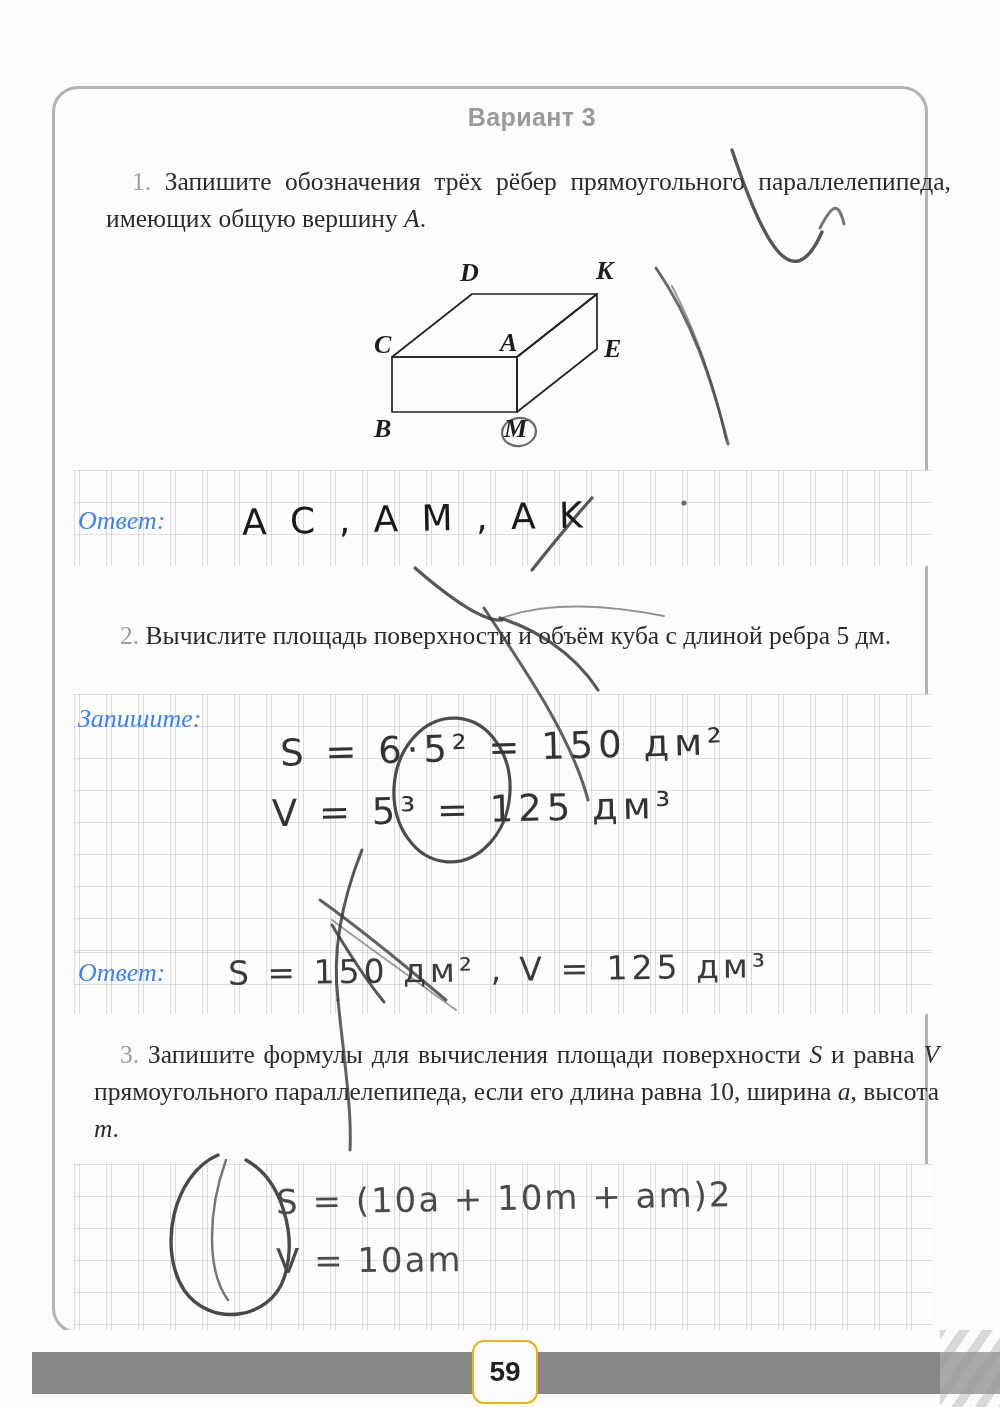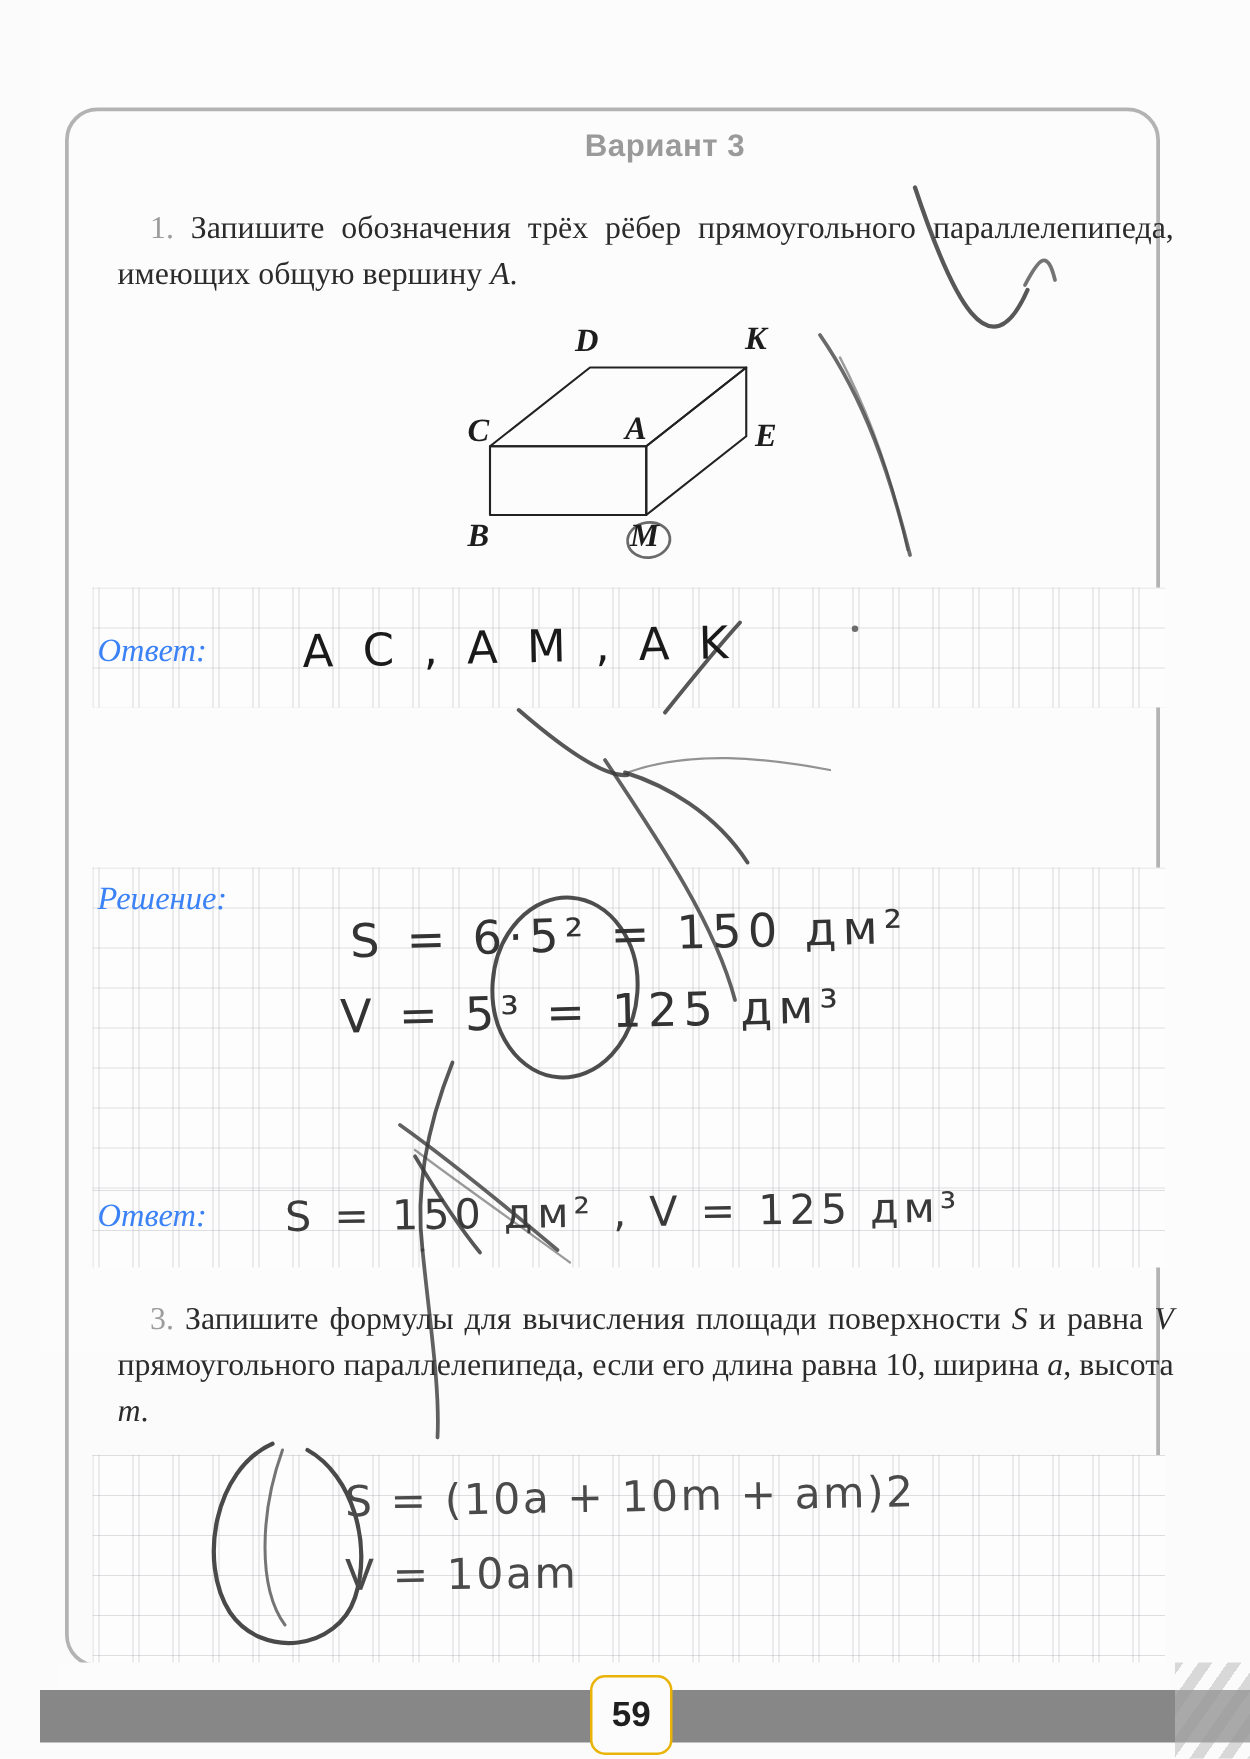--- a/index.html
+++ b/index.html
@@ -67,21 +67,21 @@
     line-height: 37px;
     color: #2b2b2b;
     text-align: justify;
   }
   .task .num {
     color: #9c9c9c;
     font-weight: normal;
   }
   .task i { font-style: italic; }
 
-  #task1 { left: 62px; top: 163px; width: 845px; }
+  #task1 { left: 74px; top: 163px; width: 845px; }
   #task2 { left: 62px; top: 617px; width: 845px; }
   #task3 { left: 62px; top: 1036px; width: 845px; }
 
   .indent { display: inline-block; width: 26px; }
 
   
   .inline-label {
     position: absolute;
     font-family: "Liberation Serif", serif;
     font-style: italic;
@@ -272,23 +272,27 @@
     <span class="vlabel" style="left:22px;  top:78px;">C</span>
     <span class="vlabel" style="left:148px; top:76px;">A</span>
     <span class="vlabel" style="left:252px; top:82px;">E</span>
     <span class="vlabel" style="left:22px;  top:162px;">B</span>
     <span class="vlabel" style="left:152px; top:162px;">M</span>
   </div>
 
   <div class="grid" id="grid-answer1"></div>
   <div class="inline-label" id="answer1-label">Ответ:</div>
 
+  <div class="task" id="task2">
+    <span class="indent"></span><span class="num">2.</span>
+    <span>Вычислите площадь поверхности и объём куба с длиной ребра 5 дм.</span>
+  </div>
 
   <div class="grid" id="grid-solution2"></div>
-  <div class="inline-label" id="solution2-label">Решение:</div>
+  <div class="inline-label" id="solution2-label">Запишите:</div>
 
   <div class="grid" id="grid-answer2"></div>
   <div class="inline-label" id="answer2-label">Ответ:</div>
 
   <div class="task" id="task3">
     <span class="indent"></span><span class="num">3.</span>
     <span>Запишите формулы для вычисления площади поверхности </span><i>S</i><span> и равна </span><i>V</i><span> прямоугольного параллелепипеда, если его длина равна 10, ширина </span><i>a</i><span>, высота </span><i>m</i><span>.</span>
   </div>
 
   <div class="grid" id="grid-answer3"></div>

